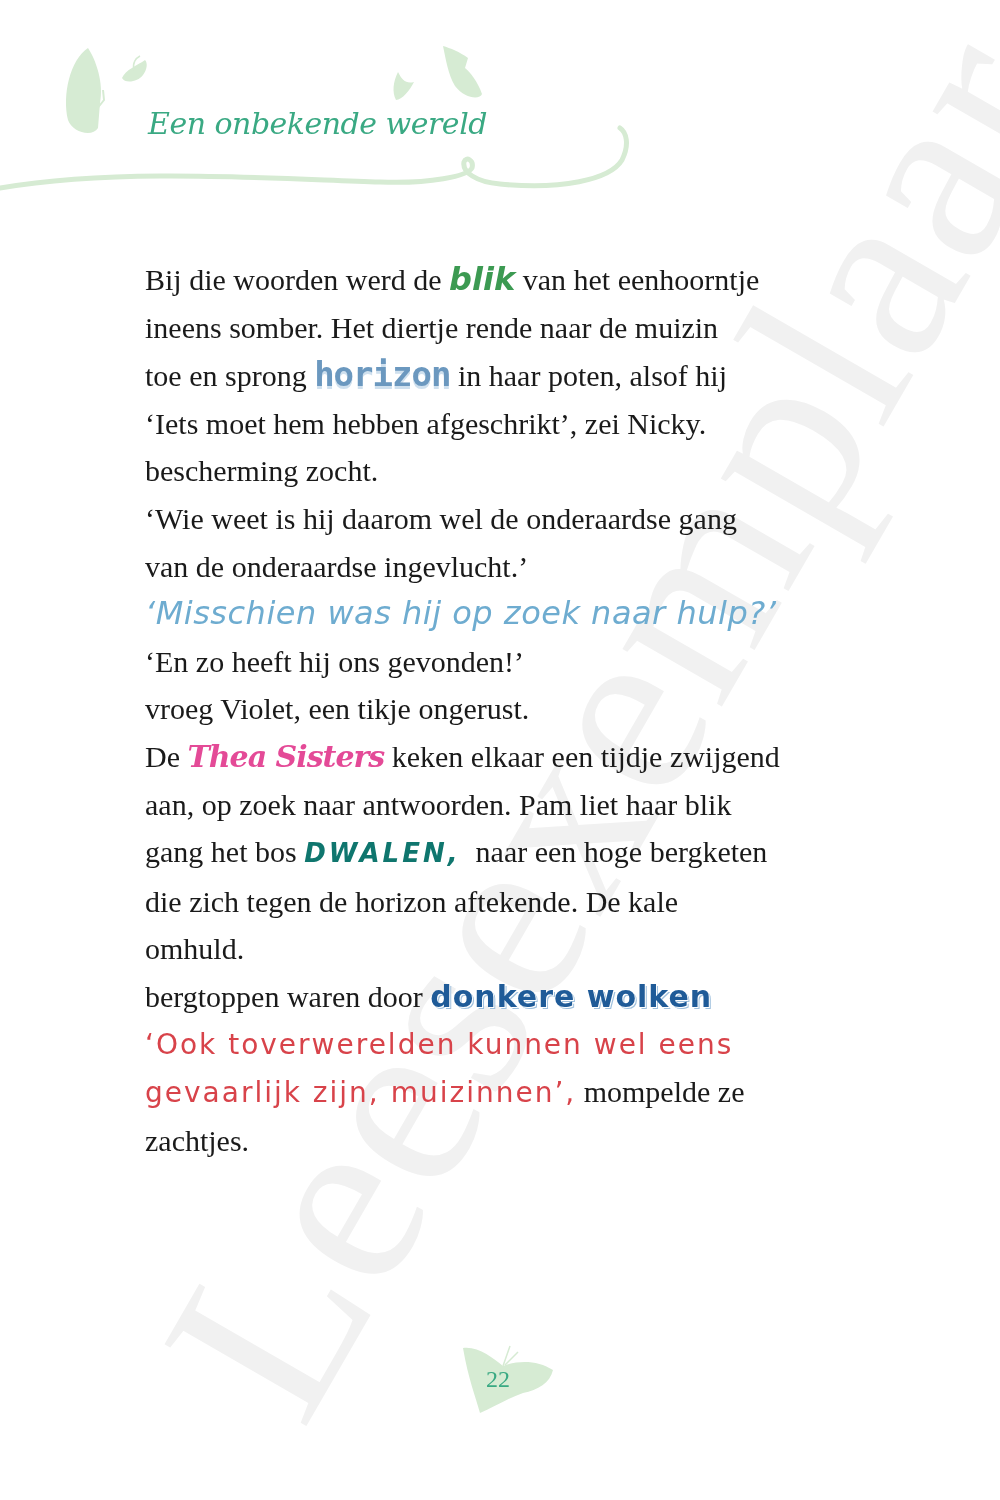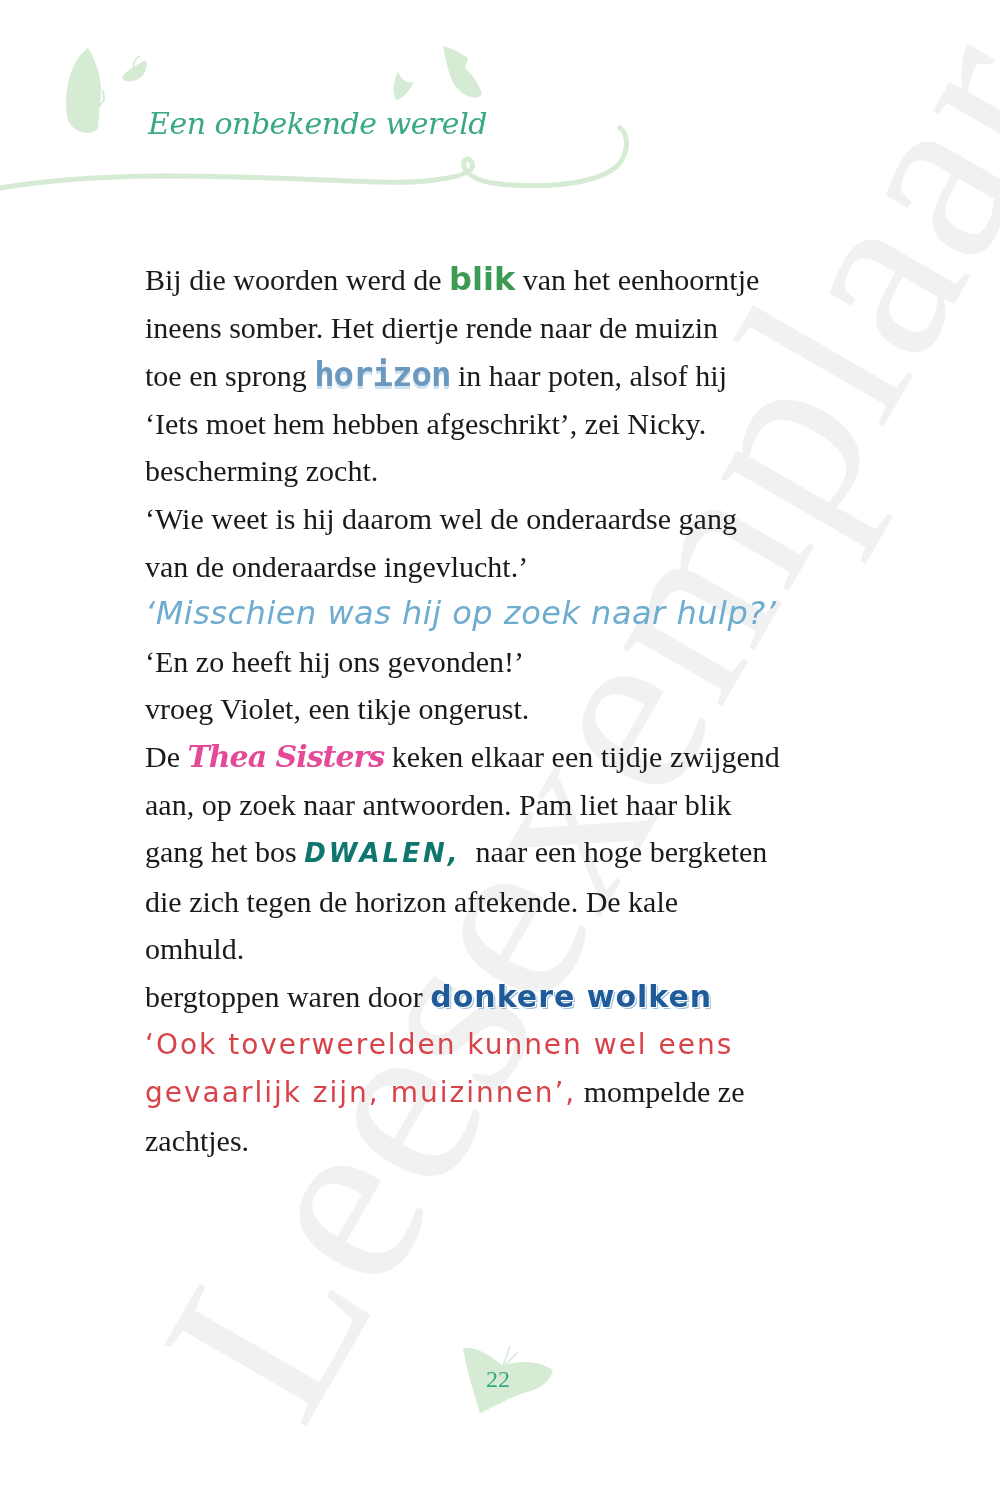--- a/index.html
+++ b/index.html
@@ -3,21 +3,21 @@
 <meta charset="utf-8">
 <style>
   html, body { margin:0; padding:0; }
   body { width:1000px; height:1500px; background:#ffffff; position:relative; overflow:hidden; font-family:"DejaVu Serif", serif; }
   .page { position:absolute; inset:0; }
   .watermark { position:absolute; left:-120px; top:640px; width:1400px; transform:rotate(-60deg); transform-origin:center; font-family:"Liberation Serif", serif; font-size:250px; color:#f1f1f1; white-space:nowrap; text-align:center; letter-spacing:2px; z-index:0; }
   .deco { position:absolute; left:0; top:0; width:1000px; height:220px; z-index:1; }
   .chapter-title { position:absolute; left:148px; top:106px; font-family:"DejaVu Serif", serif; font-style:italic; font-size:30px; color:#3aa983; z-index:2; letter-spacing:-0.5px; }
   .body-text { position:absolute; left:145px; top:256px; width:740px; z-index:2; font-family:"Liberation Serif", serif; font-size:30px; line-height:47.6px; color:#1a1a1a; }
   .line { display:block; white-space:nowrap; }
-  .em-blik { font-family:"DejaVu Sans", sans-serif; font-weight:bold; color:#3c9a52; font-size:32px;margin-top:6px; }
+  .em-blik { font-family:"DejaVu Sans", sans-serif; font-weight:bold; font-style:italic; color:#3c9a52; font-size:32px;margin-top:6px; }
   .em-trillend { font-family:"DejaVu Sans Mono", monospace; font-weight:bold; color:#6b98bf; font-size:34px; letter-spacing:-1px; text-shadow:0 3px 0 #cfe0ee; }
   .em-blue-line { font-family:"DejaVu Sans", sans-serif; font-style:italic; color:#6eacd0; font-size:32px; letter-spacing:0.5px; }
   .em-thea { font-family:"DejaVu Serif", serif; font-style:italic; font-weight:bold; color:#e44a97; font-size:30px; letter-spacing:-1px; }
   .em-dwalen { font-family:"DejaVu Sans", sans-serif; font-weight:bold; font-style:italic; color:#0f766e; font-size:26px; letter-spacing:3px; }
   .em-donkere { font-family:"DejaVu Sans", sans-serif; font-weight:bold; color:#1f5b98; font-size:30px; letter-spacing:1px; text-shadow:1px 1px 0 #ffffff, 2px 2px 0 #9fc0dd; }
   .em-red { font-family:"DejaVu Sans", sans-serif; color:#d8434a; font-size:28px; letter-spacing:2px; font-weight:normal; }
   .page-number-wrap { position:absolute; left:458px; top:1338px; width:100px; height:80px; z-index:2; }
   .page-number { position:absolute; left:28px; top:28px; font-family:"Liberation Serif", serif; font-size:24px; color:#3aa983; }
 </style>
 </head>

